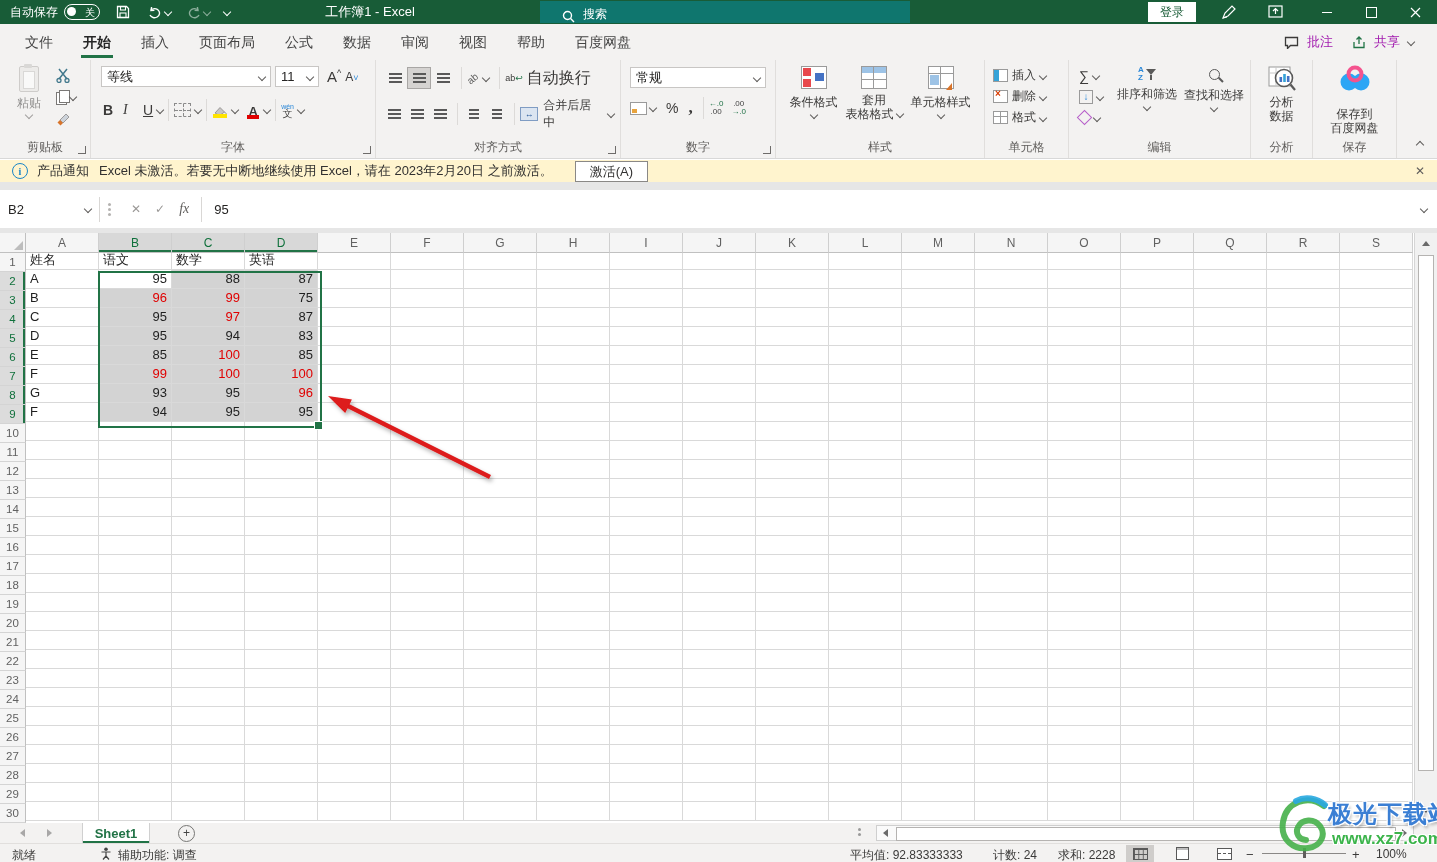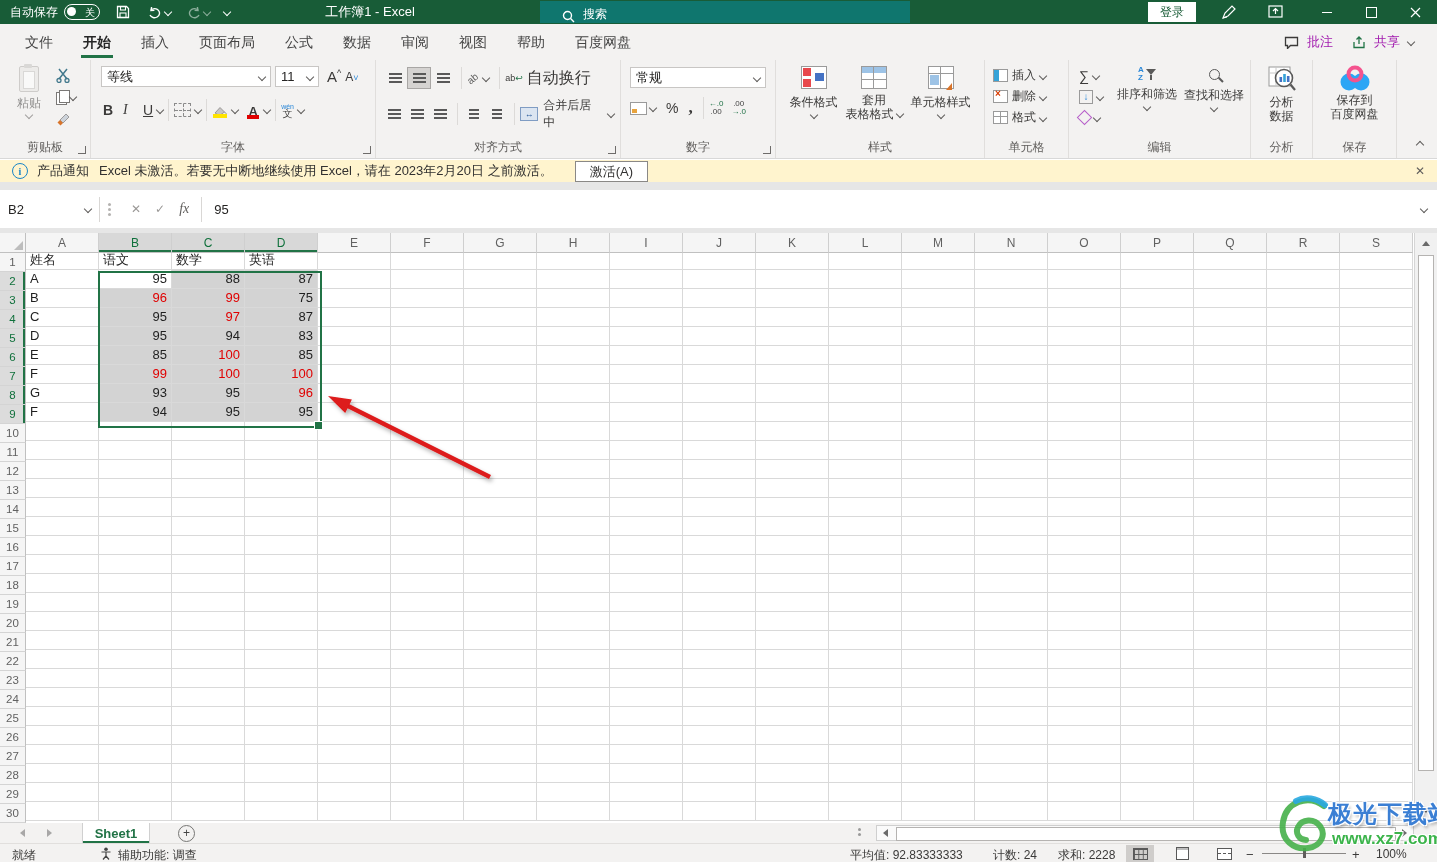--- a/index.html
+++ b/index.html
@@ -451,21 +451,21 @@
       <div class="rg-label">分析</div>
     </div>
 
     <div class="rgroup" style="width:84px;display:flex;justify-content:center">
       <div class="bigbtn" style="margin-top:5px">
         <svg width="32" height="27" viewBox="0 0 32 27">
             <circle cx="10" cy="17" r="8.5" fill="#2ca6f5"></circle>
             <circle cx="22" cy="17" r="8.5" fill="#2ca6f5"></circle>
             <circle cx="16" cy="9" r="6.5" fill="none" stroke="#f4538e" stroke-width="4"></circle>
           </svg>
-        <span style="margin-top:1px">保存到</span>
+        <span style="margin-top:15px">保存到</span>
         <span>百度网盘</span>
       </div>
       <div class="rg-label">保存</div>
     </div>
 
     <div style="position:relative;flex:1">
       <span class="cv" style="position:absolute;right:14px;bottom:10px;transform:rotate(-135deg)"></span>
     </div>
   </div>
 

